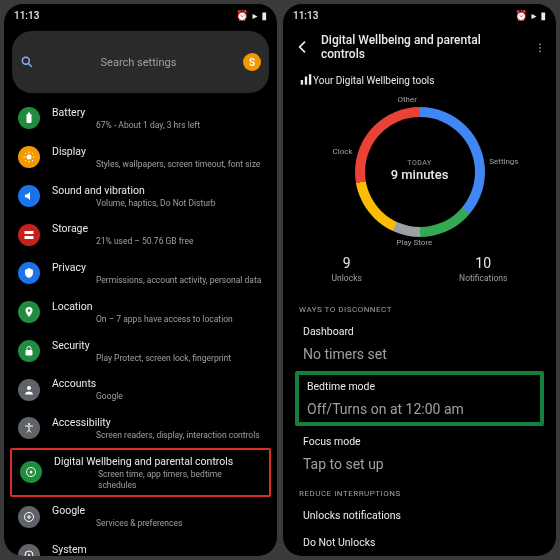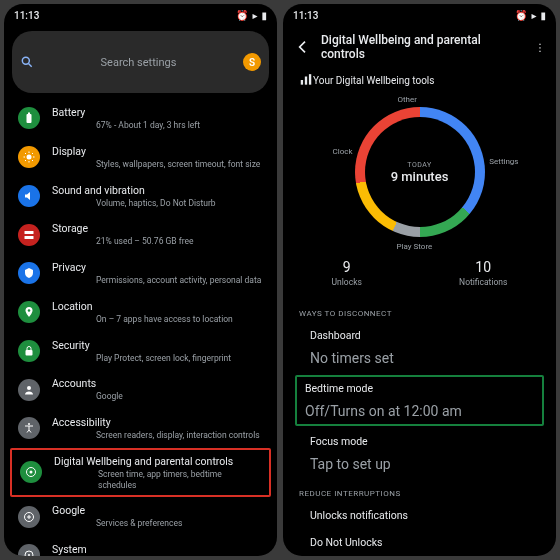--- a/index.html
+++ b/index.html
@@ -28,24 +28,24 @@
   .donut::after { content:""; position:absolute; inset:10px; background:#000; border-radius:50%; }
   .dcenter { position:absolute; inset:0; display:flex; flex-direction:column; align-items:center; justify-content:center; }
   .dcenter .l1 { font-size:7px; color:#9aa0a6; letter-spacing:0.5px; }
   .dcenter .l2 { font-size:13px; font-weight:500; }
   .dlabel { position:absolute; font-size:8px; color:#9aa0a6; }
   .stats { display:flex; justify-content:space-around; padding: 10px 0 12px; }
   .stat { text-align:center; }
   .stat .n { font-size:14px; }
   .stat .t { font-size:8.5px; color:#9aa0a6; margin-top:2px; }
   .sec-h { font-size:8px; color:#9aa0a6; letter-spacing:0.5px; padding: 10px 16px 4px; }
-  .srow { padding: 7px 27px; }
+  .srow { padding: 7px 20px; }
   .srow .st { font-size:10.5px; }
   .srow .ss { font-size:14px; color:#9aa0a6; margin-top:8px; }
-  .hl2 { border:2px solid #15803d; margin:2px 12px; padding:5px 8px; border-radius:2px; }
+  .hl2 { border:4px solid #15803d; margin:2px 12px; padding:5px 8px; border-radius:2px; }
   svg { display:block; }
 </style>
 </head>
 <body>
 
 <div class="phone">
   <div class="statusbar">
     <span>11:13</span>
     <span class="status-icons">
       <span>⏰</span>

